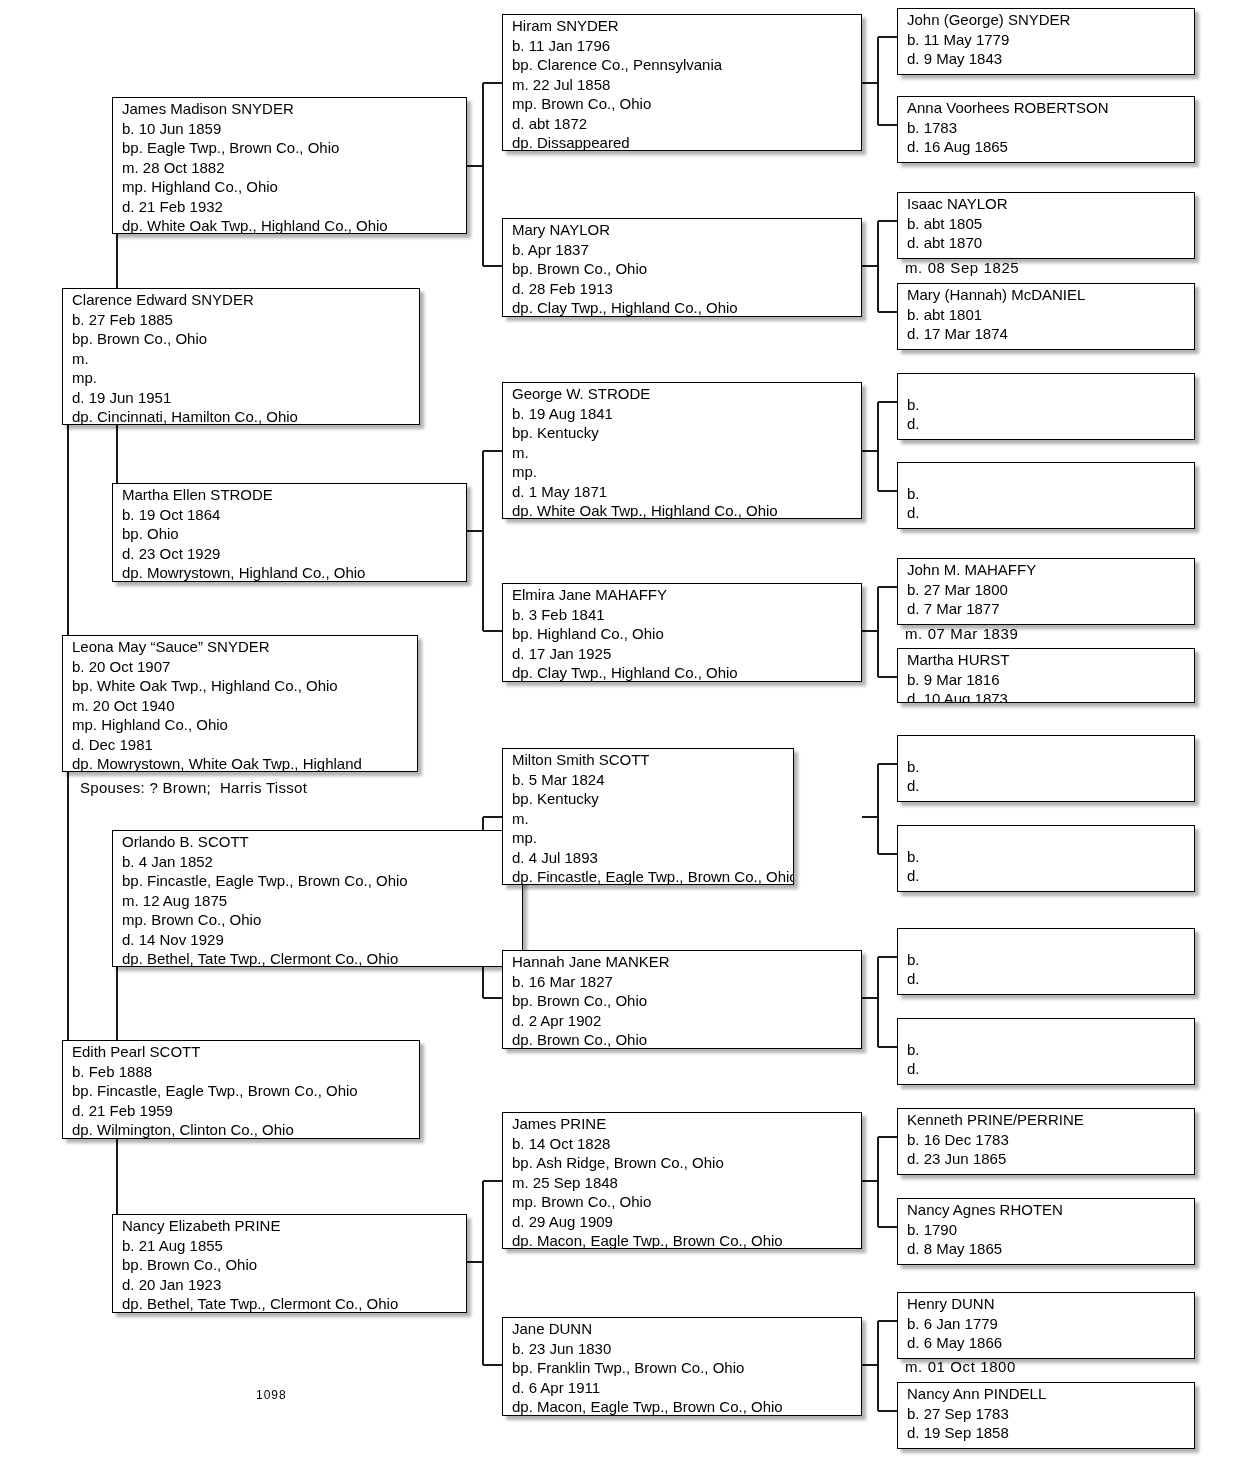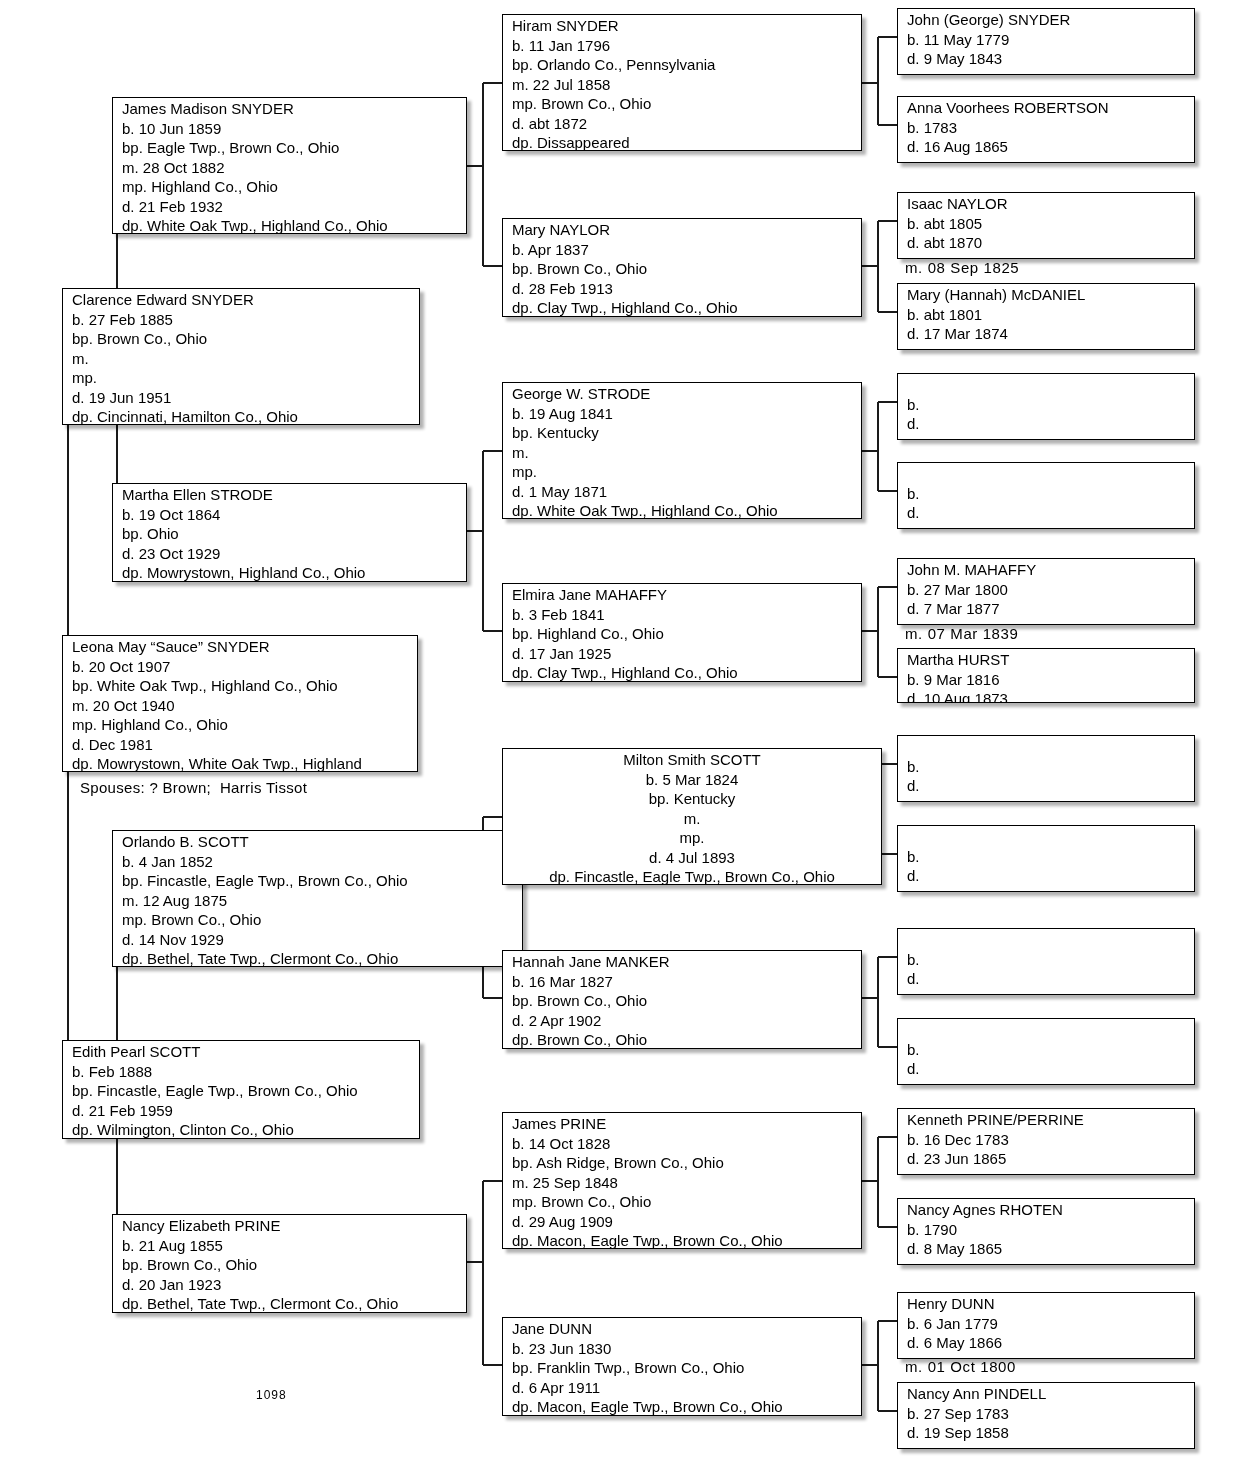--- a/index.html
+++ b/index.html
@@ -80,21 +80,21 @@
       <div class="pbox" style="left: 112px; top: 1214px; width: 355px; height: 99px;">
         <div class="pname">Nancy Elizabeth PRINE</div>
         <div class="pline">b. 21 Aug 1855</div>
         <div class="pline">bp. Brown Co., Ohio</div>
         <div class="pline">d. 20 Jan 1923</div>
         <div class="pline">dp. Bethel, Tate Twp., Clermont Co., Ohio</div>
       </div>
       <div class="pbox" style="left: 502px; top: 14px; width: 360px; height: 137px;">
         <div class="pname">Hiram SNYDER</div>
         <div class="pline">b. 11 Jan 1796</div>
-        <div class="pline">bp. Orlando Co., Pennsylvania</div>
+        <div class="pline">bp. Clarence Co., Pennsylvania</div>
         <div class="pline">m. 22 Jul 1858</div>
         <div class="pline">mp. Brown Co., Ohio</div>
         <div class="pline">d. abt 1872</div>
         <div class="pline">dp. Dissappeared</div>
       </div>
       <div class="pbox" style="left: 502px; top: 218px; width: 360px; height: 99px;">
         <div class="pname">Mary NAYLOR</div>
         <div class="pline">b. Apr 1837</div>
         <div class="pline">bp. Brown Co., Ohio</div>
         <div class="pline">d. 28 Feb 1913</div>
@@ -109,21 +109,21 @@
         <div class="pline">d. 1 May 1871</div>
         <div class="pline">dp. White Oak Twp., Highland Co., Ohio</div>
       </div>
       <div class="pbox" style="left: 502px; top: 583px; width: 360px; height: 99px;">
         <div class="pname">Elmira Jane MAHAFFY</div>
         <div class="pline">b. 3 Feb 1841</div>
         <div class="pline">bp. Highland Co., Ohio</div>
         <div class="pline">d. 17 Jan 1925</div>
         <div class="pline">dp. Clay Twp., Highland Co., Ohio</div>
       </div>
-      <div class="pbox" style="left: 502px; top: 748px; width: 380px; height: 137px; text-align: center;">
+      <div class="pbox" style="left: 502px; top: 748px; width: 292px; height: 137px;">
         <div class="pname">Milton Smith SCOTT</div>
         <div class="pline">b. 5 Mar 1824</div>
         <div class="pline">bp. Kentucky</div>
         <div class="pline">m.</div>
         <div class="pline">mp.</div>
         <div class="pline">d. 4 Jul 1893</div>
         <div class="pline">dp. Fincastle, Eagle Twp., Brown Co., Ohio</div>
       </div>
       <div class="pbox" style="left: 502px; top: 950px; width: 360px; height: 99px;">
         <div class="pname">Hannah Jane MANKER</div>

